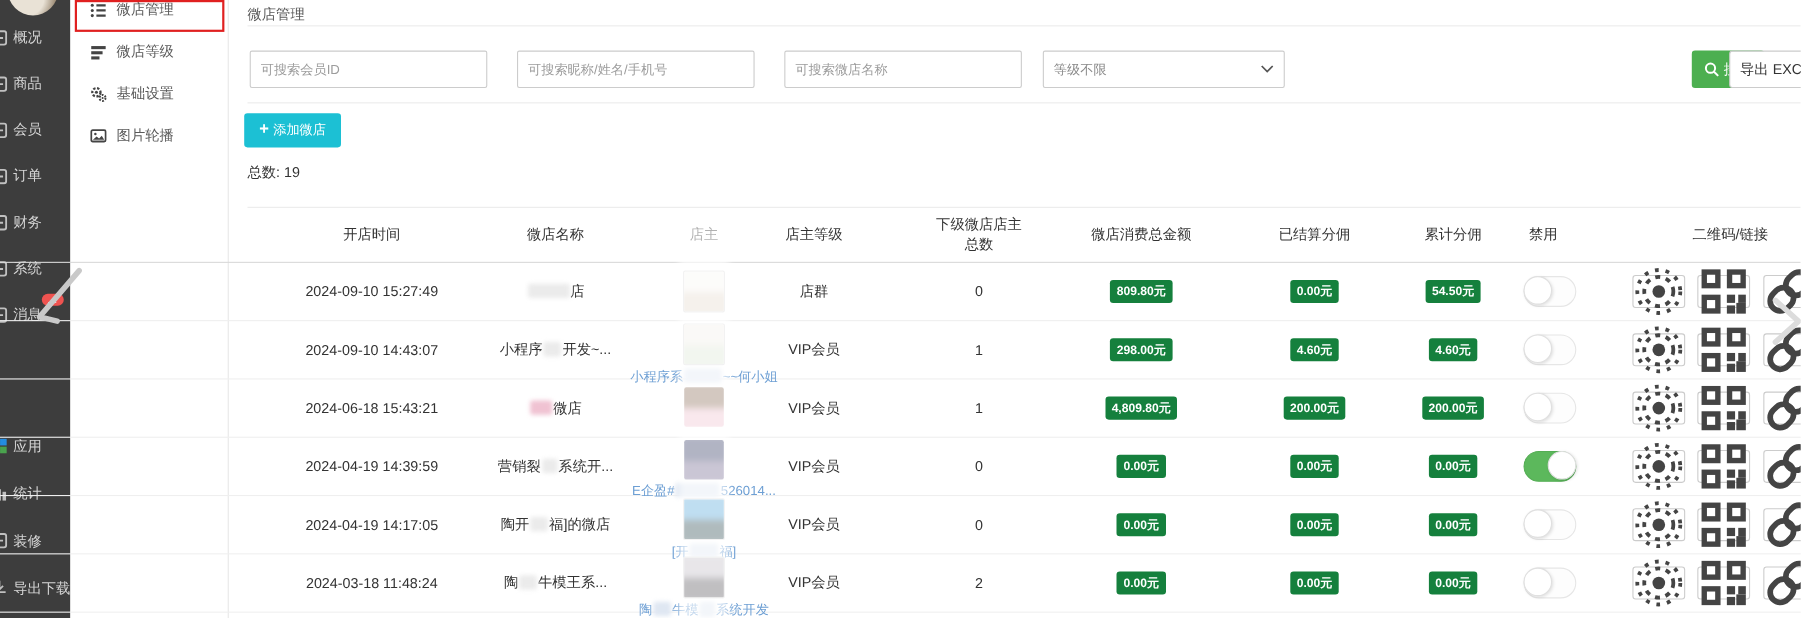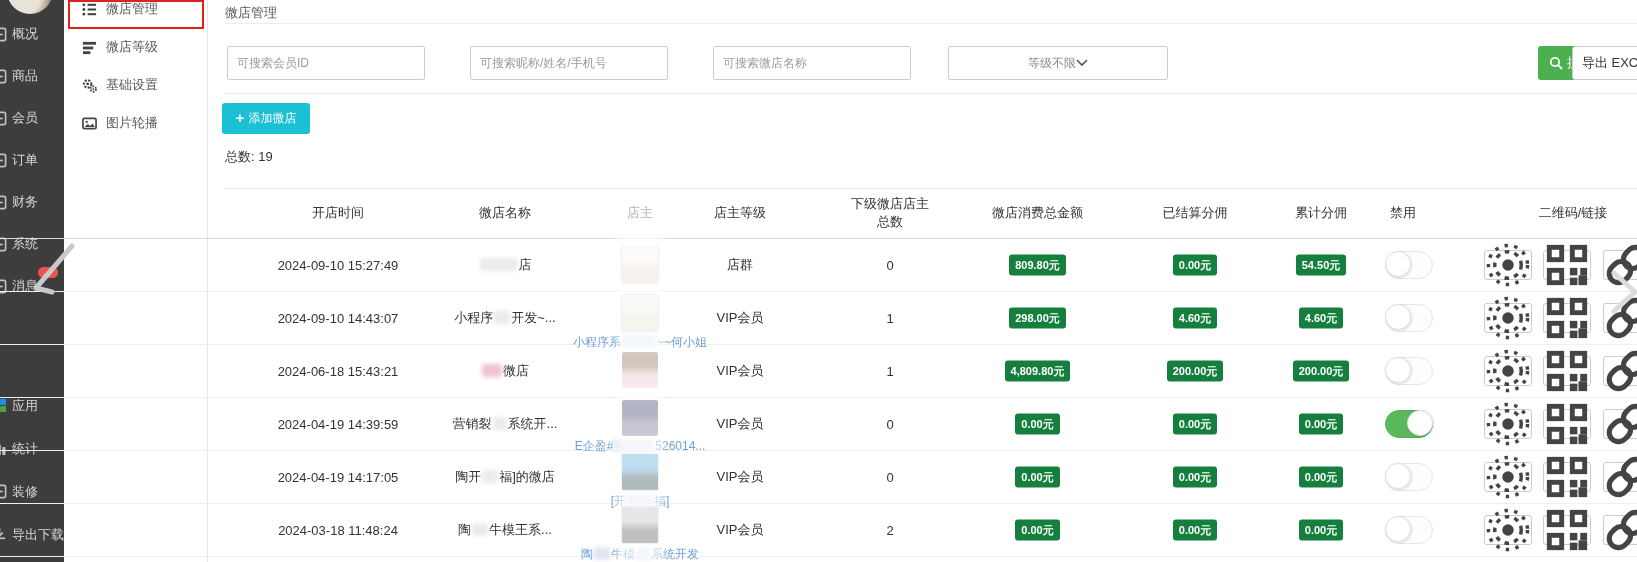--- a/index.html
+++ b/index.html
@@ -22,27 +22,27 @@
   .sub-list{position:absolute;top:-10px;left:0;width:100%;}
   .sub-item{height:38px;display:flex;align-items:center;padding-left:18px;font-size:13px;color:#595959;cursor:pointer;}
   .m-ic{width:15px;height:15px;margin-right:9px;flex:none;}
   .red-frame{position:absolute;left:68px;top:0px;width:132px;height:25px;border:2px solid #e02020;pointer-events:none;z-index:5;}
   
   .cursor-note{position:absolute;left:26px;top:242px;z-index:6;pointer-events:none;}
   .chev-note{position:absolute;left:1608px;top:270px;z-index:6;pointer-events:none;}
   
   .page-title{position:absolute;left:225px;top:4px;font-size:13px;color:#595959;}
   .hline{position:absolute;left:225px;width:1412px;border-top:1px solid #ebebeb;}
-  .f-input{position:absolute;top:46px;height:34px;width:198px;border:1px solid #ccc;border-radius:2px;
+  .f-input{position:absolute;top:46px;height:34px;width:216px;border:1px solid #ccc;border-radius:2px;
            box-sizing:border-box;font-size:12px;color:#666;padding:0 9px;outline:none;
            font-family:"Liberation Sans",sans-serif;}
   .f-input::placeholder{color:#9c9c9c;}
   .f-select{position:absolute;left:948px;top:46px;width:220px;height:34px;border:1px solid #ccc;border-radius:2px;
             box-sizing:border-box;font-size:12px;color:#888;display:flex;align-items:center;
-            padding:0 9px;cursor:pointer;background:#fff;justify-content:center;}
+            padding:0 9px;cursor:pointer;background:#fff;justify-content:space-between;}
   .btn-search{position:absolute;left:1496px;top:46px;width:66px;height:34px;background:#4caf50;border:none;
               border-radius:3px;color:#fff;font-size:13px;display:flex;align-items:center;justify-content:center;
               gap:4px;cursor:pointer;font-family:"Liberation Sans",sans-serif;margin-left:42px;}
   .btn-export{position:absolute;left:1572px;top:46px;width:92px;height:34px;background:#fff;border:1px solid #ccc;
               border-radius:3px;color:#333;font-size:13px;display:flex;align-items:center;justify-content:center;
               cursor:pointer;box-sizing:border-box;font-family:"Liberation Sans",sans-serif;white-space:nowrap;}
   .btn-add{position:absolute;left:222px;top:103px;width:88px;height:31px;background:#1cc0d4;border:none;
            border-radius:3px;color:#fff;font-size:12px;display:flex;align-items:center;justify-content:center;
            gap:4px;cursor:pointer;font-family:"Liberation Sans",sans-serif;}
   .btn-add b{font-size:15px;font-weight:bold;margin-top:-2px;}

